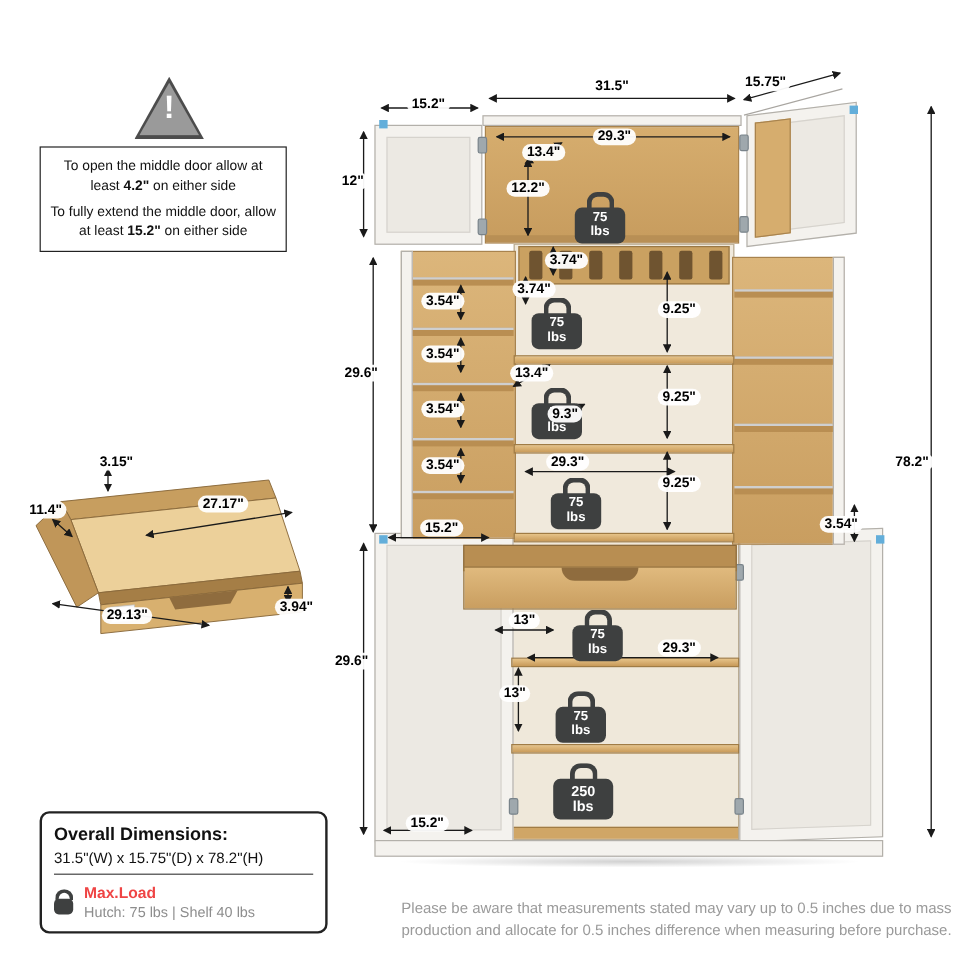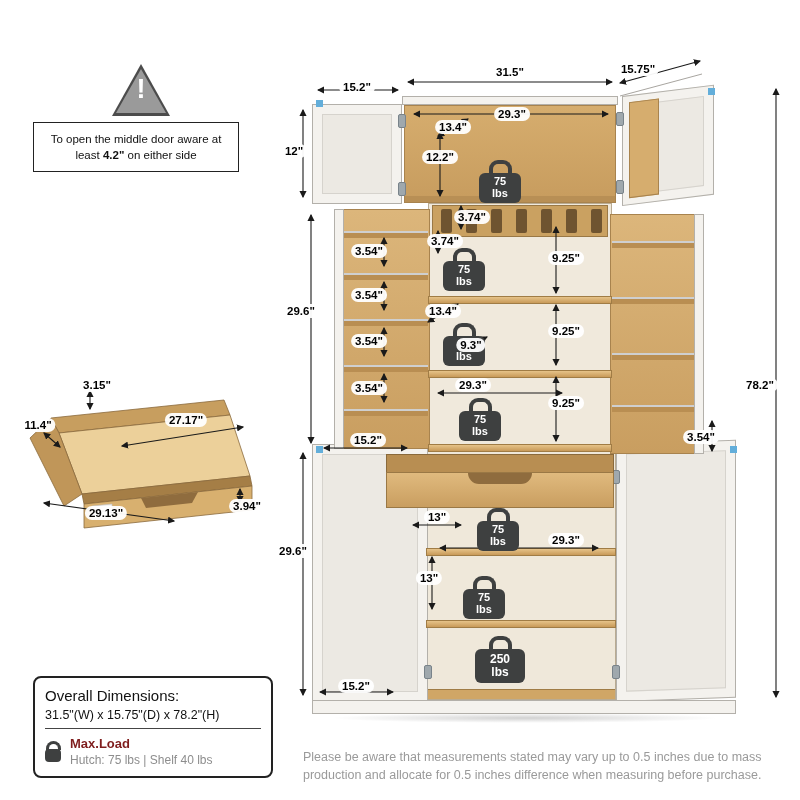--- a/index.html
+++ b/index.html
@@ -64,44 +64,45 @@
             background:linear-gradient(#e0ba7e,#c99e60);border:1px solid #9a7845}
   .dp-notch{position:absolute;left:50%;top:19px;transform:translateX(-50%);width:64px;height:11px;
             background:#8f6c3e;border-radius:0 0 32px 32px;z-index:2}
 
   .shadow{position:absolute;left:330px;top:713px;width:390px;height:10px;
           background:radial-gradient(ellipse at center,rgba(0,0,0,.18),transparent 70%)}
 
   
   .overall{position:absolute;left:33px;top:676px;width:240px;border:2px solid #222;
            border-radius:8px;padding:9px 10px;box-sizing:border-box;background:#fff}
-  .ov-head{font-size:15px;font-weight:400}
+  .ov-head{font-size:15px;font-weight:700}
   .ov-size{font-size:12.5px;margin:4px 0 6px}
   .ov-div{border-top:1px solid #444;margin:2px 0 7px}
   .ov-row{display:flex;align-items:center;gap:9px}
   .kb-handle.mini{width:9px;height:6px;border-width:3px}
   .kb-body.mini{min-width:16px;height:13px;padding:0;border-radius:4px}
-  .ov-ml{font-size:13px;font-weight:bold;color:#7f1d1d}
+  .ov-ml{font-size:13px;font-weight:bold;color:#ef4444}
   .ov-mv{font-size:12px;color:#8d8d8d;margin-top:2px}
 
-  .disclaimer{position:absolute;left:303px;top:748px;width:490px;text-align:left;
+  .disclaimer{position:absolute;left:303px;top:748px;width:490px;text-align:right;
               color:#9a9a9a;font-size:12.5px;line-height:1.45}
 </style>
 </head>
 <body>
 
 <div class="scene">
 
 
   <div class="warn-tri">
       <div class="fill"></div>
     </div>
   <div class="warn-mark">!</div>
   <div class="warn-box">
-    <p><span>To open the middle door aware at least </span><b>4.2"</b><span> on either side</span></p>
+    <p><span>To open the middle door allow at least </span><b>4.2"</b><span> on either side</span></p>
+    <p><span>To fully extend the middle door, allow at least </span><b>15.2"</b><span> on either side</span></p>
   </div>
 
   <svg class="drawer-svg" width="262" height="152">
     <polygon points="35,32 208,14 214,29 43,47" fill="#c79e5f" stroke="#8a6a3c" stroke-width="0.8"></polygon>
     <polygon points="43,47 214,29 234,90 66,108" fill="#ecd09a" stroke="#8a6a3c" stroke-width="0.8"></polygon>
     <polygon points="14,52 35,32 43,47 66,108 48,120" fill="#c09659" stroke="#8a6a3c" stroke-width="0.8"></polygon>
     <polygon points="66,108 234,90 236,100 68,118" fill="#a57e46" stroke="#8a6a3c" stroke-width="0.8"></polygon>
     <polygon points="68,118 236,100 236,124 68,142" fill="#d8b06f" stroke="#8a6a3c" stroke-width="0.8"></polygon>
     <polygon points="125,112 182,106 176,117 130,122" fill="#8f6c3e"></polygon>
     <polygon points="76,120 96,118 97,131 77,133" fill="#f5f5f5" stroke="#bbb" stroke-width="0.6"></polygon>
@@ -221,21 +222,21 @@
         <span>lbs</span>
       </div>
   </div>
   <div class="weight" style="left:484px;top:576px">
     <div class="kb-handle"></div>
     <div class="kb-body">
         <span>75</span>
         <span>lbs</span>
       </div>
   </div>
-  <div class="weight big" style="left:500px;top:636px">
+  <div class="weight big" style="left:486px;top:636px">
     <div class="kb-handle"></div>
     <div class="kb-body">
         <span>250</span>
         <span>lbs</span>
       </div>
   </div>
 
   <svg class="arrows" width="800" height="800">
     <defs>
       <marker id="ah" viewBox="0 0 10 10" refX="8.5" refY="5" markerWidth="6.5" markerHeight="6.5" orient="auto-start-reverse">

